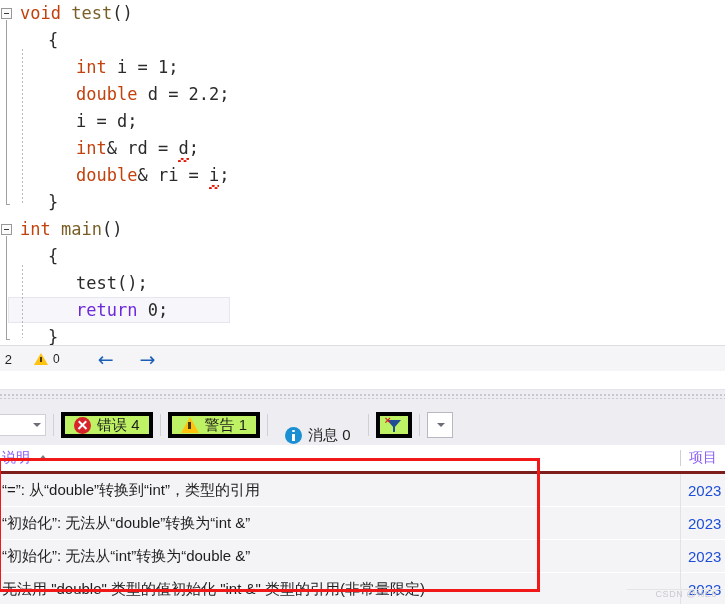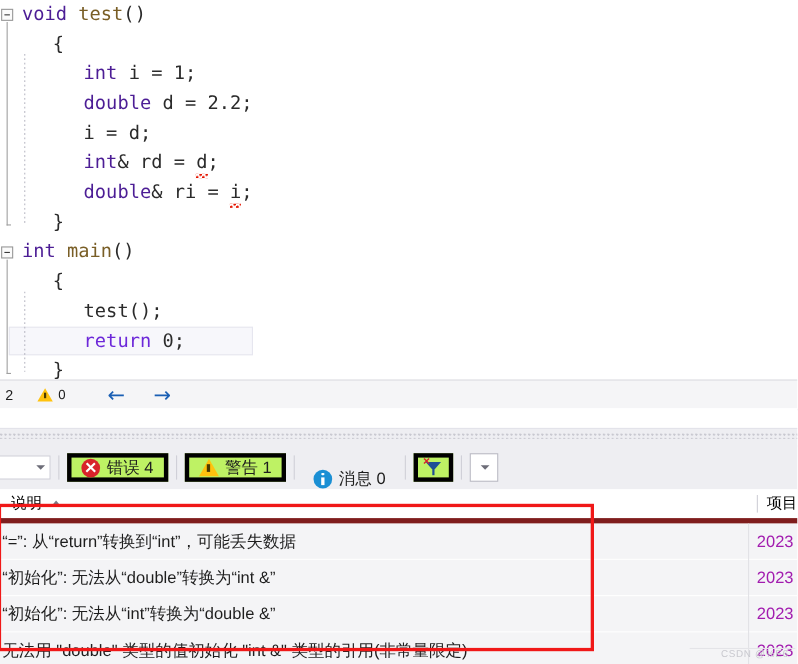--- a/index.html
+++ b/index.html
@@ -17,21 +17,21 @@
     position:absolute;left:0;top:0;width:725px;height:345px;
     background:#ffffff;overflow:hidden;
   }
   .code{
     position:absolute;left:0;top:0;
     font-family:"DejaVu Sans Mono","Liberation Mono",monospace;
     font-size:17px;line-height:27px;
     white-space:pre;
   }
   .ln{position:relative;height:27px;padding-left:18px;}
-  .kw{color:#4c1d95;}
+  .kw{color:#c2410c;}
   .fn{color:#795e26;}
   .plain{color:#2b2b2b;}
   .num{color:#2b2b2b;}
   .ret{color:#6d28d9;}
   .brace{color:#2b2b2b;}
 
   
   .collapse{
     position:absolute;left:1px;width:11px;height:11px;
     border:1px solid #989898;background:#fbfbfb;box-sizing:border-box;
@@ -161,37 +161,37 @@
     height:26px;display:flex;align-items:center;gap:8px;padding:0 7px 0 9px;
     border:1px solid #b8b8c2;background:#ffffff;box-sizing:border-box;
     font-size:15px;color:#1e1e1e;
   }
 
   
   .grid{
     position:absolute;left:0;top:445px;width:725px;height:159px;background:#ffffff;
   }
   .grid-head{
-    position:relative;height:26px;background:#ffffff;border-bottom:5px solid #7f1d1d;
-    display:flex;align-items:center;font-size:14px;color:#000000;justify-content:flex-end;
+    position:relative;height:26px;background:#ffffff;border-bottom:3px solid #7f1d1d;
+    display:flex;align-items:center;font-size:14px;color:#8b5cf6;
   }
   .th-desc{display:flex;align-items:center;gap:8px;padding-left:2px;width:680px;box-sizing:border-box;}
   .sort-up{
     width:0;height:0;border-left:5px solid transparent;border-right:5px solid transparent;
     border-bottom:6px solid #7a7a84;
   }
   .th-div{width:1px;height:16px;background:#cfcfd6;}
   .th-proj{padding-left:8px;}
   .grid-rows{position:relative;}
   .row{
     height:32px;display:flex;align-items:center;background:#f4f4f6;
     border-bottom:1px solid #ffffff;font-size:15px;color:#1e1e1e;
   }
   .cell-desc{width:680px;box-sizing:border-box;padding-left:2px;white-space:nowrap;overflow:hidden;}
-  .cell-proj{padding-left:8px;white-space:nowrap;overflow:hidden;color:#a21caf;}
+  .cell-proj{padding-left:8px;white-space:nowrap;overflow:hidden;color:#1d4ed8;}
   .col-sep{
     position:absolute;left:680px;top:0;width:1px;height:100%;background:#e2e2e6;
   }
   
   .redbox{
     position:absolute;left:-2px;top:458px;width:542px;height:134px;
     border:3px solid #f01818;box-sizing:border-box;pointer-events:none;
   }
   .watermark{
     position:absolute;right:8px;bottom:5px;font-size:9px;color:#c9c9cf;
@@ -274,21 +274,21 @@
         <span class="sort-up"></span>
       </div>
       <div class="th-div"></div>
       <div class="th-proj">
         <span>项目</span>
       </div>
     </div>
     <div class="grid-rows" id="grid-rows">
       <div class="col-sep"></div>
     <div class="row">
-          <div class="cell-desc">“=”: 从“return”转换到“int”，可能丢失数据</div>
+          <div class="cell-desc">“=”: 从“double”转换到“int”，类型的引用</div>
           <div class="cell-proj">2023</div>
         </div>
         <div class="row">
           <div class="cell-desc">“初始化”: 无法从“double”转换为“int &amp;”</div>
           <div class="cell-proj">2023</div>
         </div>
         <div class="row">
           <div class="cell-desc">“初始化”: 无法从“int”转换为“double &amp;”</div>
           <div class="cell-proj">2023</div>
         </div>

